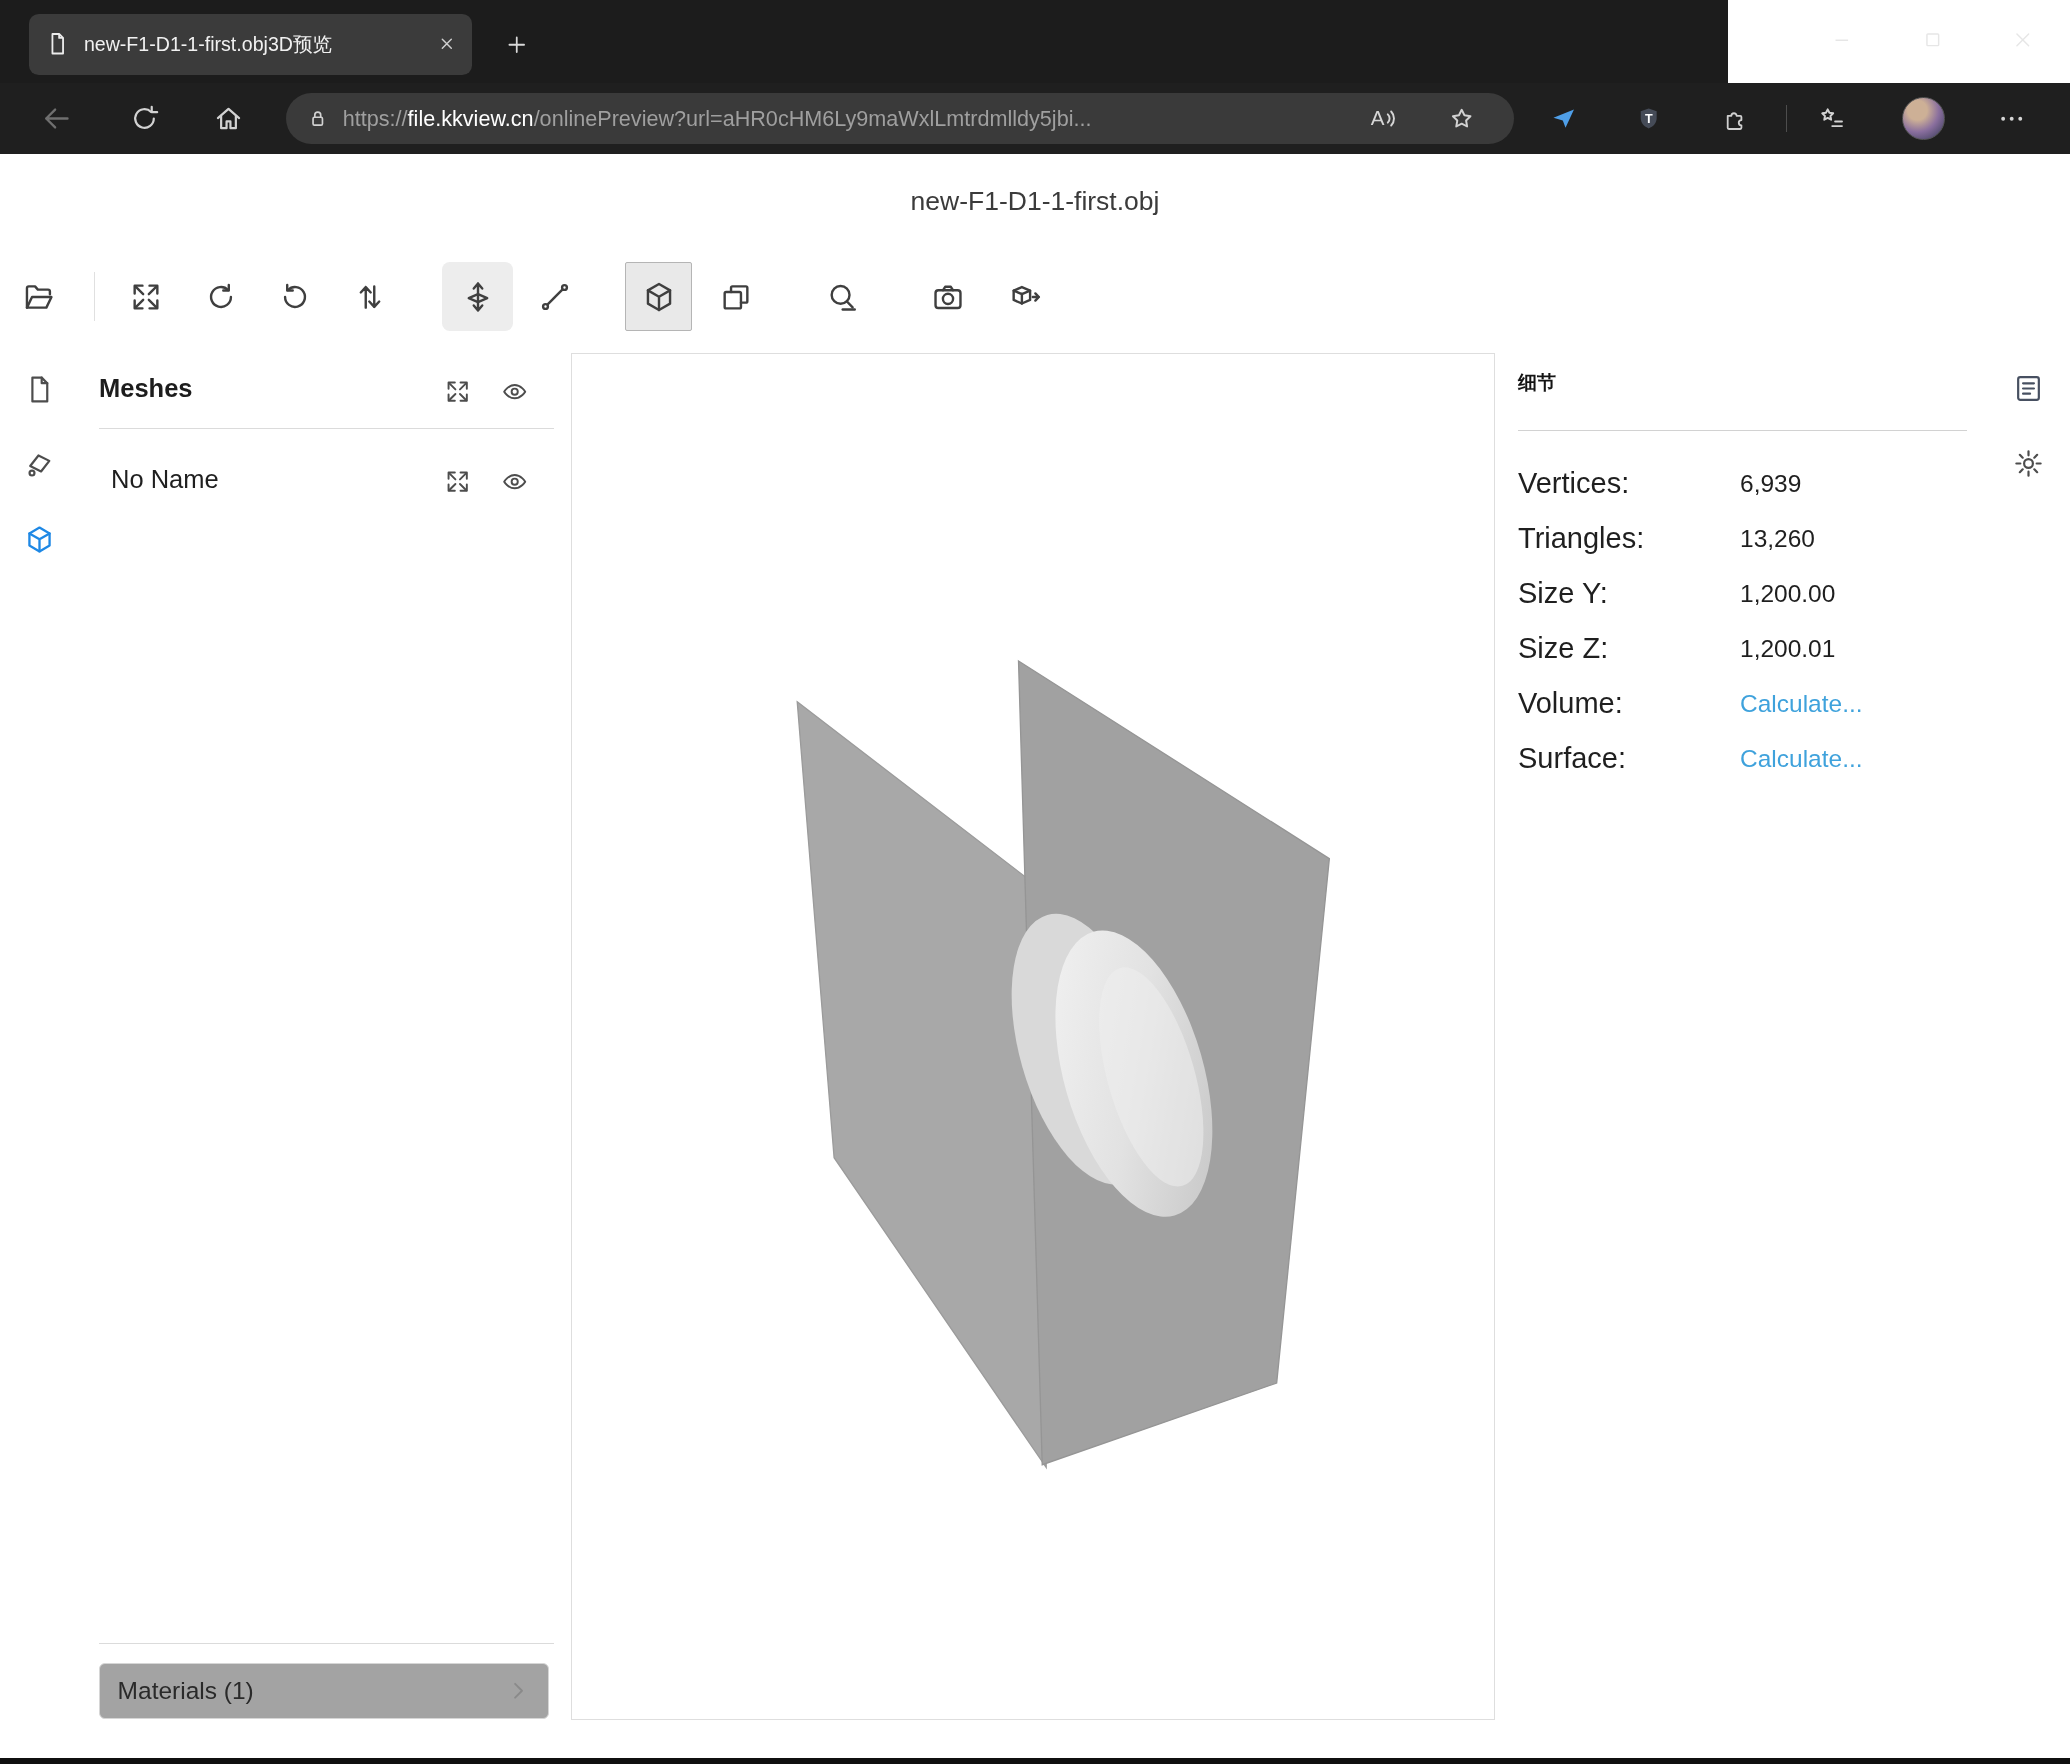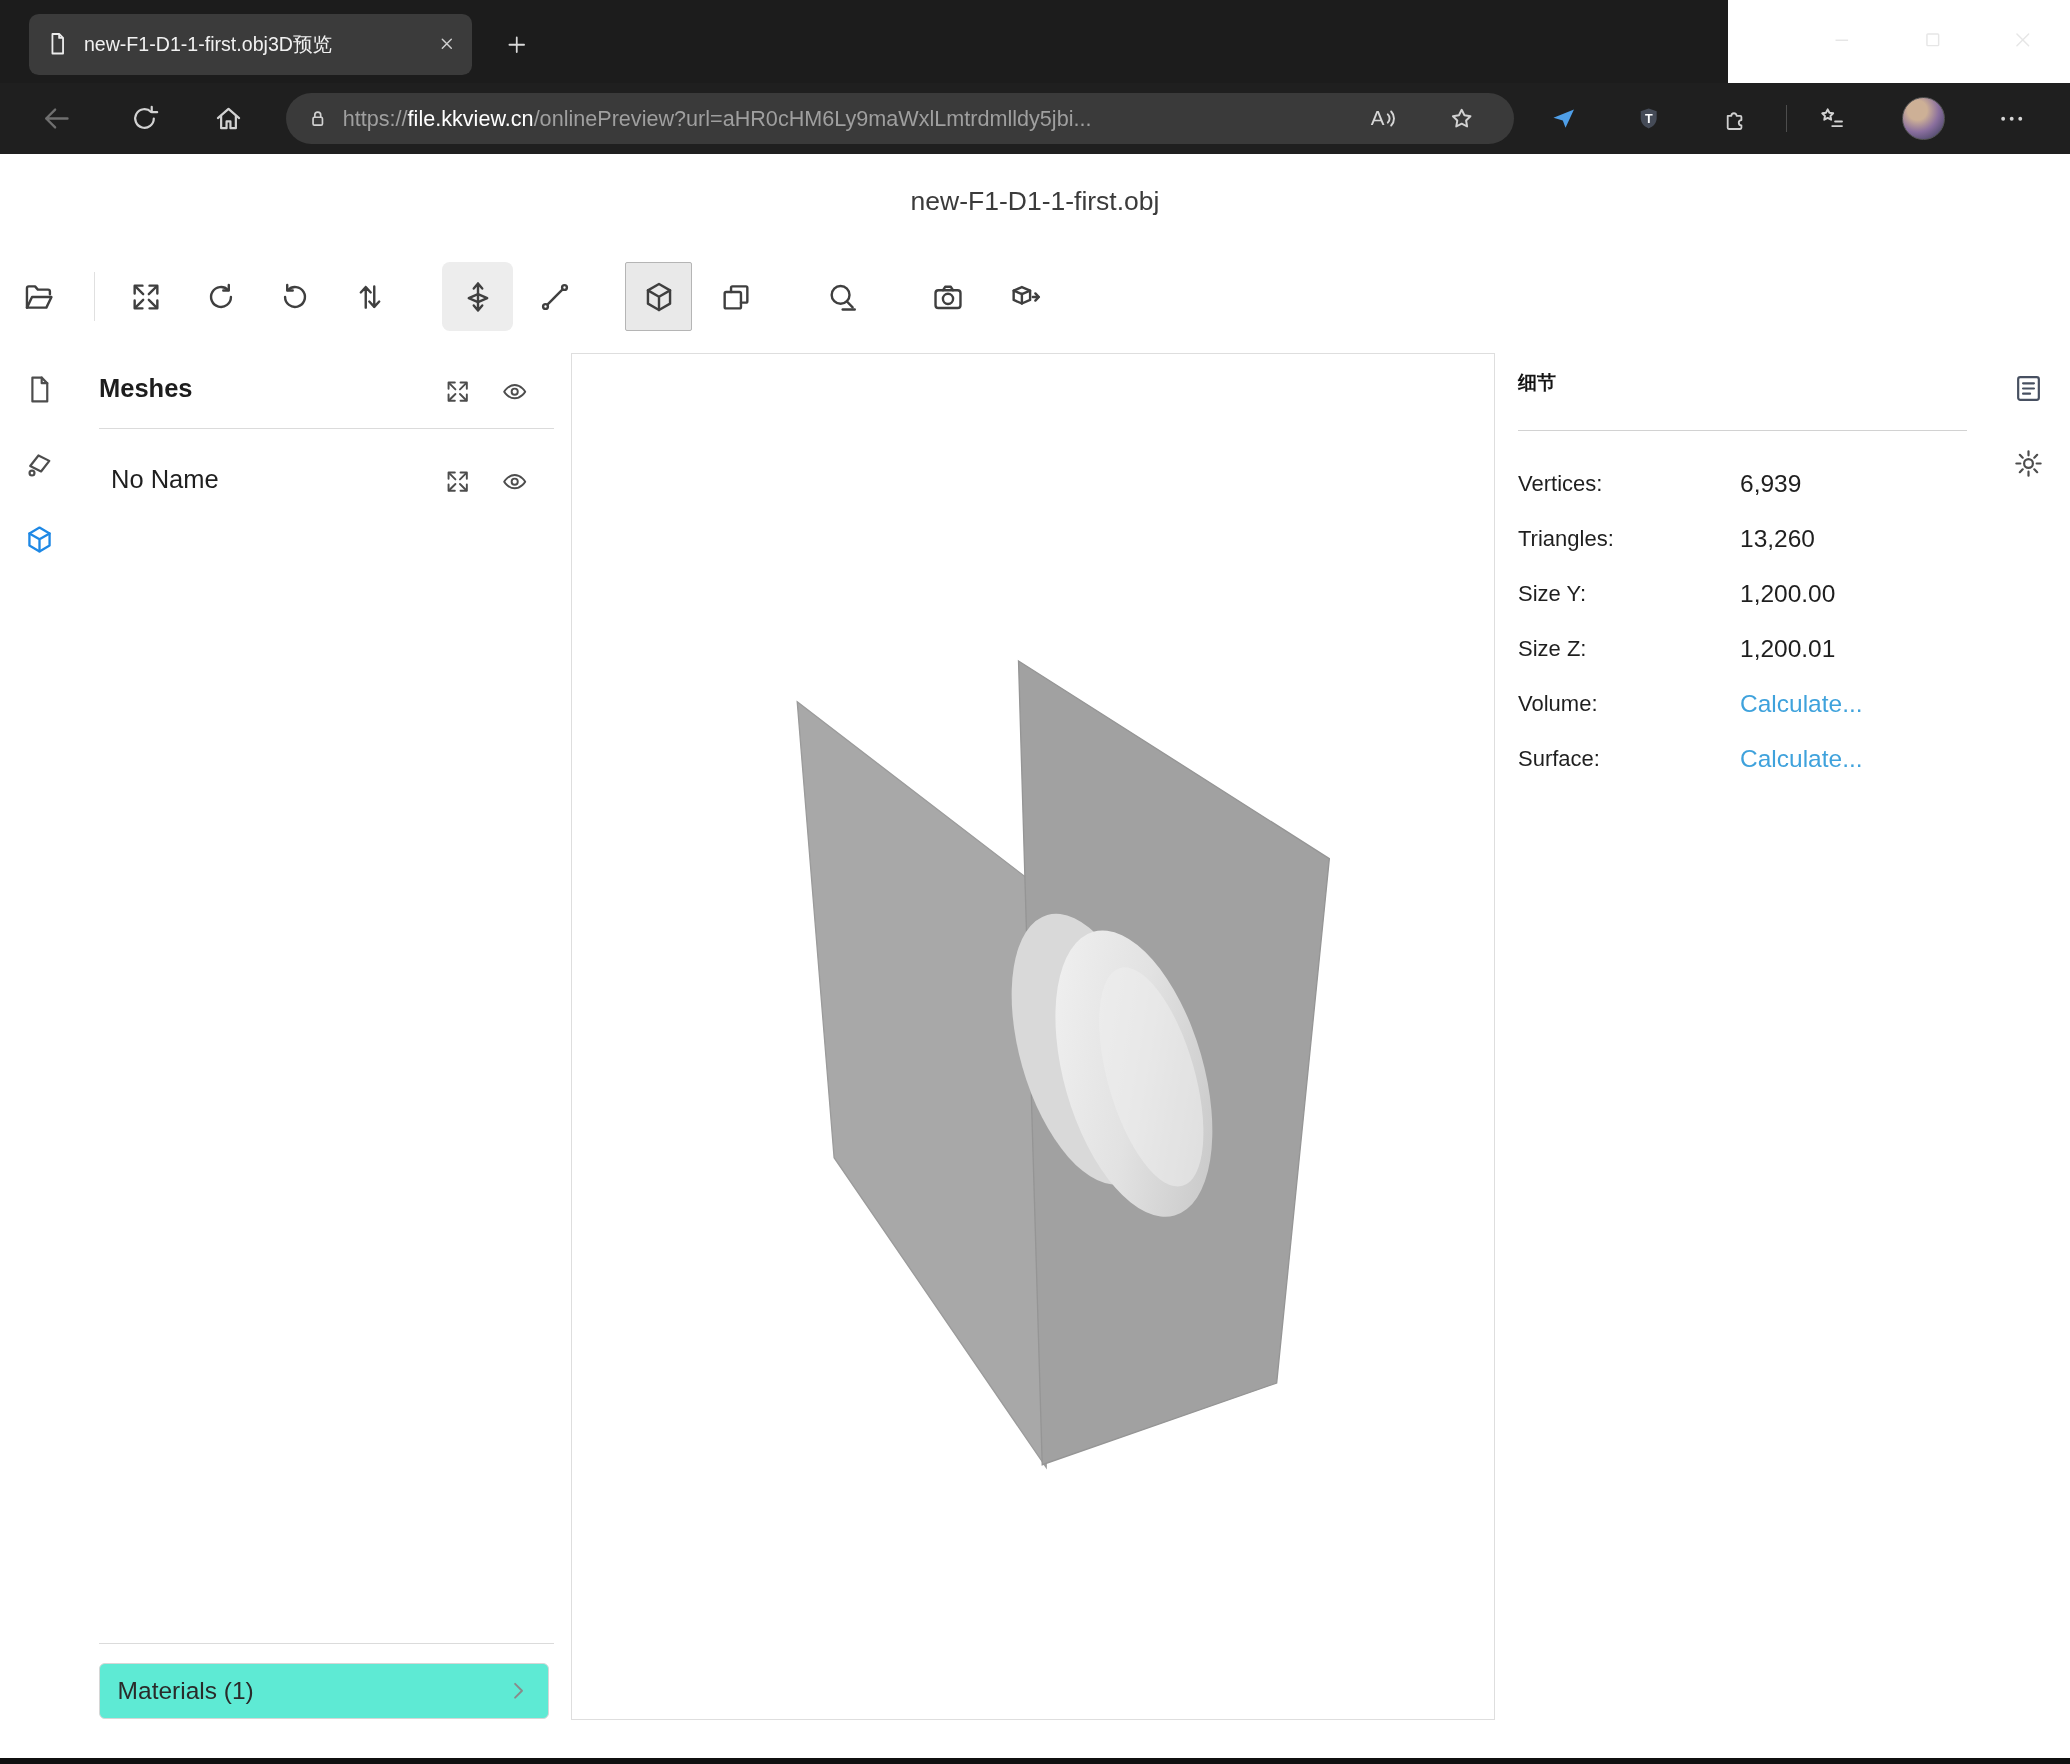--- a/index.html
+++ b/index.html
@@ -34,30 +34,30 @@
   .tbtn.selected { top:262px; width:67px; height:69px; background:#e9e9e9; border:1px solid #b5b5b5; border-radius:2px; }
   .tsep { position:absolute; left:94px; top:272px; width:1px; height:49px; background:#e0e0e0; }
 
   .railbtn { position:absolute; left:12.7px; width:53px; height:53px; display:flex; align-items:center; justify-content:center; }
 
   .panel-hr { position:absolute; left:99px; width:455px; height:1px; background:#dbdbdb; }
   .meshes-header { position:absolute; left:99px; top:374px; font-size:25.5px; font-weight:600; color:#1d1d1d; }
   .noname { position:absolute; left:111px; top:465px; font-size:25.5px; color:#1f1f1f; }
   .smallbtn { position:absolute; width:29px; height:29px; display:flex; align-items:center; justify-content:center; }
   .mat-btn { position:absolute; left:99px; top:1663px; width:450px; height:56px; border:1px solid #d6d6d6; border-radius:5.9px;
-             display:flex; align-items:center; justify-content:space-between; padding:0 17.6px; background:#5eead4; }
+             display:flex; align-items:center; justify-content:space-between; padding:0 17.6px; background:#a3a3a3; }
   .mat-label { font-size:24.5px; color:#2a2a2a; }
 
   .viewport { position:absolute; left:571px; top:353px; width:924px; height:1367px; border:1px solid #dedede; background:#fff; }
   .viewport svg { width:100%; height:100%; display:block; }
 
   .details-header { position:absolute; left:1518px; top:370px; font-size:19px; font-weight:700; color:#141414; }
   .details-rows { position:absolute; left:1518px; top:456px; width:449px; }
   .drow { height:55px; display:flex; align-items:center; }
-  .dlabel { width:222px; font-size:22px; color:#1f1f1f; }
+  .dlabel { width:222px; font-size:29px; color:#1f1f1f; }
   .dvalue { font-size:24.5px; color:#1f1f1f; }
   .dvalue.link { color:#3fa2dc; cursor:pointer; }
 
   .bottom-edge { position:absolute; left:0; top:1758px; width:2070px; height:5.9px; background:#101010; }
 
   
   svg.ic  { stroke:#3f3f3f; fill:none; stroke-width:1.7; stroke-linecap:round; stroke-linejoin:round; }
   svg.nav { stroke:#d2d2d2; fill:none; stroke-width:1.7; stroke-linecap:round; stroke-linejoin:round; }
   svg.dis { stroke:#6f6f6f; fill:none; stroke-width:1.7; stroke-linecap:round; stroke-linejoin:round; }
   svg.pnl { stroke:#4d4d4d; fill:none; stroke-width:1.7; stroke-linecap:round; stroke-linejoin:round; }

